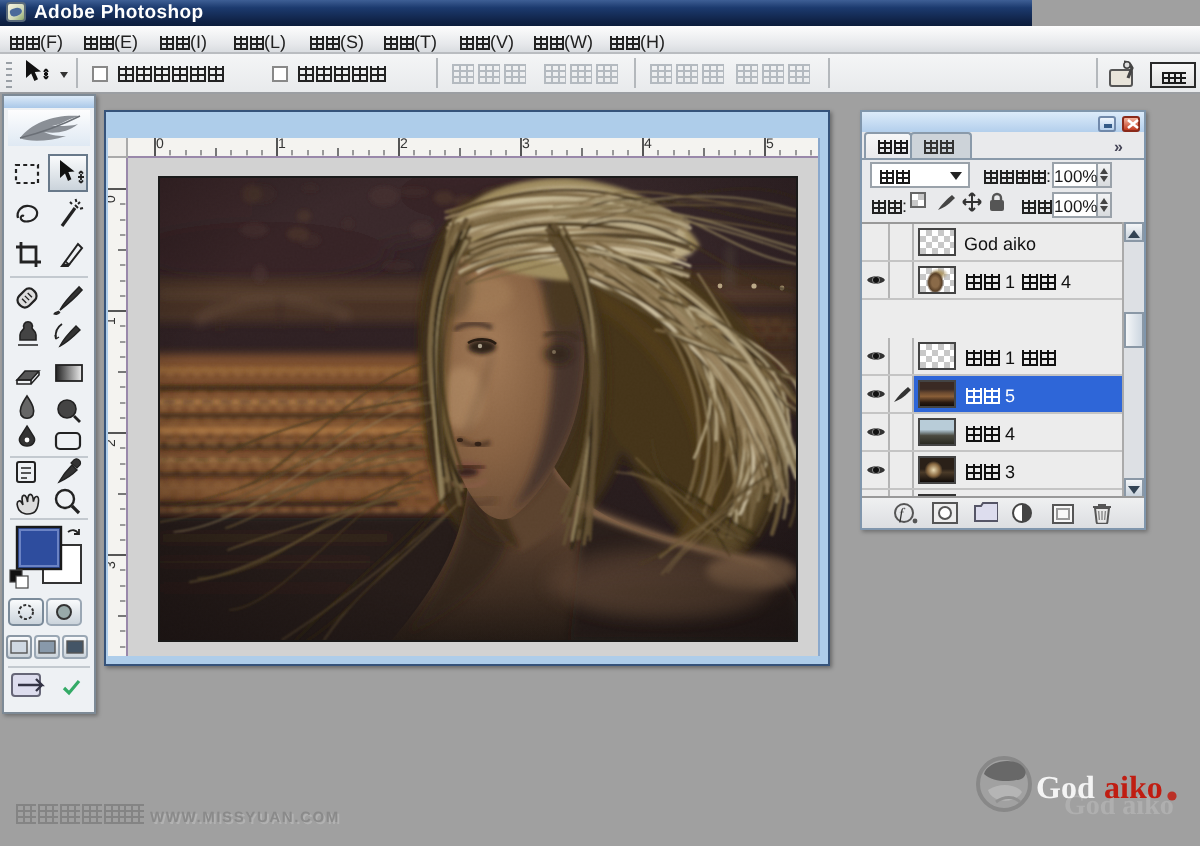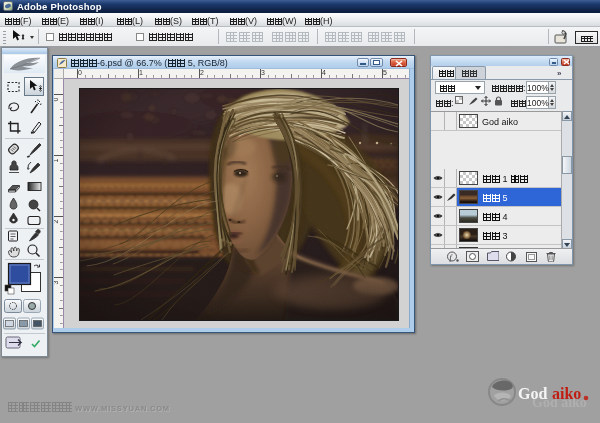--- a/index.html
+++ b/index.html
@@ -1,20 +1,20 @@
 <!DOCTYPE html>
 <html><head><meta charset="utf-8"><style>
 *{margin:0;padding:0;box-sizing:border-box}
 html,body{width:600px;height:423px;overflow:hidden}
 body{position:relative;font-family:"Liberation Sans",sans-serif;background:#a0a0a0;font-size:9px;color:#1a1a1a}
 .abs{position:absolute}
 .g{display:inline-block;width:8px;height:8px;margin:0 .5px;vertical-align:-1px;background:repeating-linear-gradient(0deg,currentColor 0 1px,transparent 1px 3px),repeating-linear-gradient(90deg,currentColor 0 1px,transparent 1px 3.5px)}
 .g7{display:inline-block;width:7px;height:7px;margin:0 .5px;vertical-align:-1px;background:repeating-linear-gradient(0deg,currentColor 0 1px,transparent 1px 2.6px),repeating-linear-gradient(90deg,currentColor 0 1px,transparent 1px 3px)}
 
-#titlebar{left:0;top:0;width:600px;height:13px;background:linear-gradient(180deg,#3e5f95 0%,#1c3a6e 30%,#102347 80%,#0c1d3c 100%)}
+#titlebar{left:0;top:0;width:516px;height:13px;background:linear-gradient(180deg,#3e5f95 0%,#1c3a6e 30%,#102347 80%,#0c1d3c 100%)}
 #titlebar .txt{position:absolute;left:17px;top:1px;color:#fff;font-weight:bold;font-size:9.5px;letter-spacing:.2px}
 #psicon{position:absolute;left:3px;top:1px;width:10px;height:10px;background:linear-gradient(135deg,#f5f2e0,#cfd8b8 60%,#8aa86a);border:1px solid #5a6a7a;border-radius:2px}
 #psicon:before{content:"";position:absolute;left:1px;top:2px;width:6px;height:4px;background:#4a6a9a;border-radius:40% 60% 50% 50%;transform:rotate(-20deg)}
 
 #menubar{left:0;top:13px;width:600px;height:14px;background:linear-gradient(180deg,#fdfdfd,#e6e8eb 70%,#d9dce0);border-bottom:1px solid #b9bcc0;color:#111}
 #menubar span.mi{position:absolute;top:2.5px;white-space:nowrap;color:#222}
 #menubar span.mi .g{width:7px;height:7px;background:repeating-linear-gradient(0deg,currentColor 0 1px,transparent 1px 2.6px),repeating-linear-gradient(90deg,currentColor 0 1px,transparent 1px 3px)}
 
 #optbar{left:0;top:27px;width:600px;height:20px;background:linear-gradient(180deg,#f4f5f6,#e8eaec);border-bottom:1px solid #9b9ea2}
 .grip{position:absolute;left:3px;top:2px;width:3px;height:15px;background:repeating-linear-gradient(0deg,#9aa0a6 0 1px,transparent 1px 3px)}
@@ -225,38 +225,20 @@
  <rect x="32.5" y="273.5" width="8" height="6" fill="#445566" stroke="#555" stroke-width=".7"></rect>
 
  <path d="M3 286.5 h41" stroke="#c3c9cf" stroke-width="1"></path>
  <rect x="5" y="290" width="14" height="11" rx="1.5" fill="#dde" stroke="#667" stroke-width="1"></rect>
  <path d="M8 295.5 h12 l-3 -3 M20 295.5 l-3 3" stroke="#334" stroke-width="1.2"></path>
  <path d="M31 297 l2.5 2.5 5 -6" stroke="#3a6" stroke-width="1.6"></path>
 </g>
 </svg>
 
 <div class="abs" id="docwin">
- <div id="doctitle">
-  <svg style="position:absolute;left:4px;top:2px" width="10" height="10" viewBox="0 0 10 10">
-        <rect x="0.5" y="0.5" width="9" height="9" rx="1" fill="#f5e9c8" stroke="#8a7a4a"></rect>
-        <path d="M2 7 C4 3 6 2 8.5 2 C6.5 4 5 6 2 7 Z" fill="#4a6a9a"></path>
-      </svg>
-  <span style="position:absolute;left:17px;top:2px;color:#16222e"><span class="g"></span><span class="g"></span><span class="g"></span>-6.psd @ 66.7% (<span class="g"></span><span class="g"></span> 5, RGB/8)</span>
-  <div class="wbtn" style="left:304px;width:12px;background:linear-gradient(180deg,#f2f7fd,#b6d0ec)">
-        <div style="position:absolute;left:2px;bottom:1px;width:6px;height:2px;background:#335a88"></div>
-      </div>
-  <div class="wbtn" style="left:317px;width:13px;background:linear-gradient(180deg,#f2f7fd,#b6d0ec)">
-        <div style="position:absolute;left:2px;top:1px;width:7px;height:5px;border:1px solid #335a88;background:#fff"></div>
-      </div>
-  <div class="wbtn" style="left:337px;width:17px;background:linear-gradient(180deg,#f5b5a0 0%,#e06a4a 40%,#c23a20 100%);border-color:#8a2a1a">
-   <svg style="position:absolute;left:4px;top:1px" width="8" height="7" viewBox="0 0 8 7">
-          <path d="M1 1 L7 6 M7 1 L1 6" stroke="#fff" stroke-width="1.6"></path>
-        </svg>
-      </div>
- </div>
  <div id="docbody">
   <div id="doccorner"></div>
   <div id="dochi">
         <span class="rn" style="left:14px">0</span>
         <span class="rn" style="left:75px">1</span>
         <span class="rn" style="left:136px">2</span>
         <span class="rn" style="left:197px">3</span>
         <span class="rn" style="left:258px">4</span>
         <span class="rn" style="left:319px">5</span>
       </div>
@@ -744,20 +726,31 @@
       <div class="sa" style="top:2px"></div>
       <div class="sa sd" style="bottom:2px"></div>
     </div>
  <div id="llist">
   <div class="lay" style="top:0">
         <div class="eye"></div>
         <div class="lnk"></div>
         <div class="thm checker"></div>
         <div class="lbl">God aiko</div>
       </div>
+  <div class="lay" style="top:19px">
+        <div class="eye">
+          <svg class="eyeico" viewBox="0 0 10 8">
+            <path d="M0.5 4 C2 1.5 8 1.5 9.5 4 C8 6.5 2 6.5 0.5 4 Z" fill="#333"></path>
+            <circle cx="5" cy="4" r="1.8" fill="#111" stroke="#888" stroke-width=".5"></circle>
+          </svg>
+        </div>
+        <div class="lnk"></div>
+        <div class="thm thport"></div>
+        <div class="lbl"><span class="g"></span><span class="g"></span> 1 <span class="g"></span><span class="g"></span> 4</div>
+      </div>
   <div class="lay" style="top:57px">
         <div class="eye">
           <svg class="eyeico" viewBox="0 0 10 8">
             <path d="M0.5 4 C2 1.5 8 1.5 9.5 4 C8 6.5 2 6.5 0.5 4 Z" fill="#333"></path>
             <circle cx="5" cy="4" r="1.8" fill="#111" stroke="#888" stroke-width=".5"></circle>
           </svg>
         </div>
         <div class="lnk"></div>
         <div class="thm checker"></div>
         <div class="lbl"><span class="g"></span><span class="g"></span> 1 <span class="g"></span><span class="g"></span></div>

